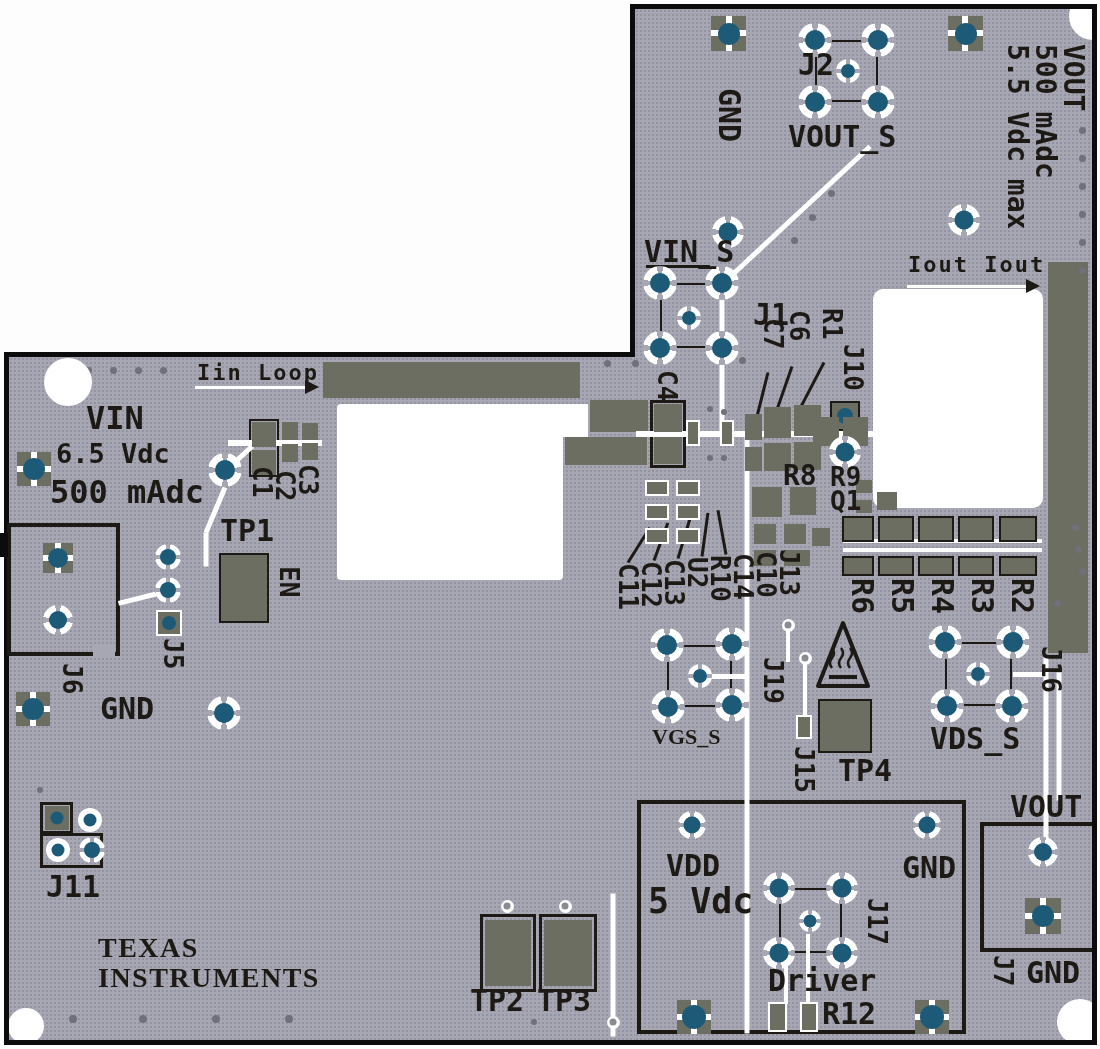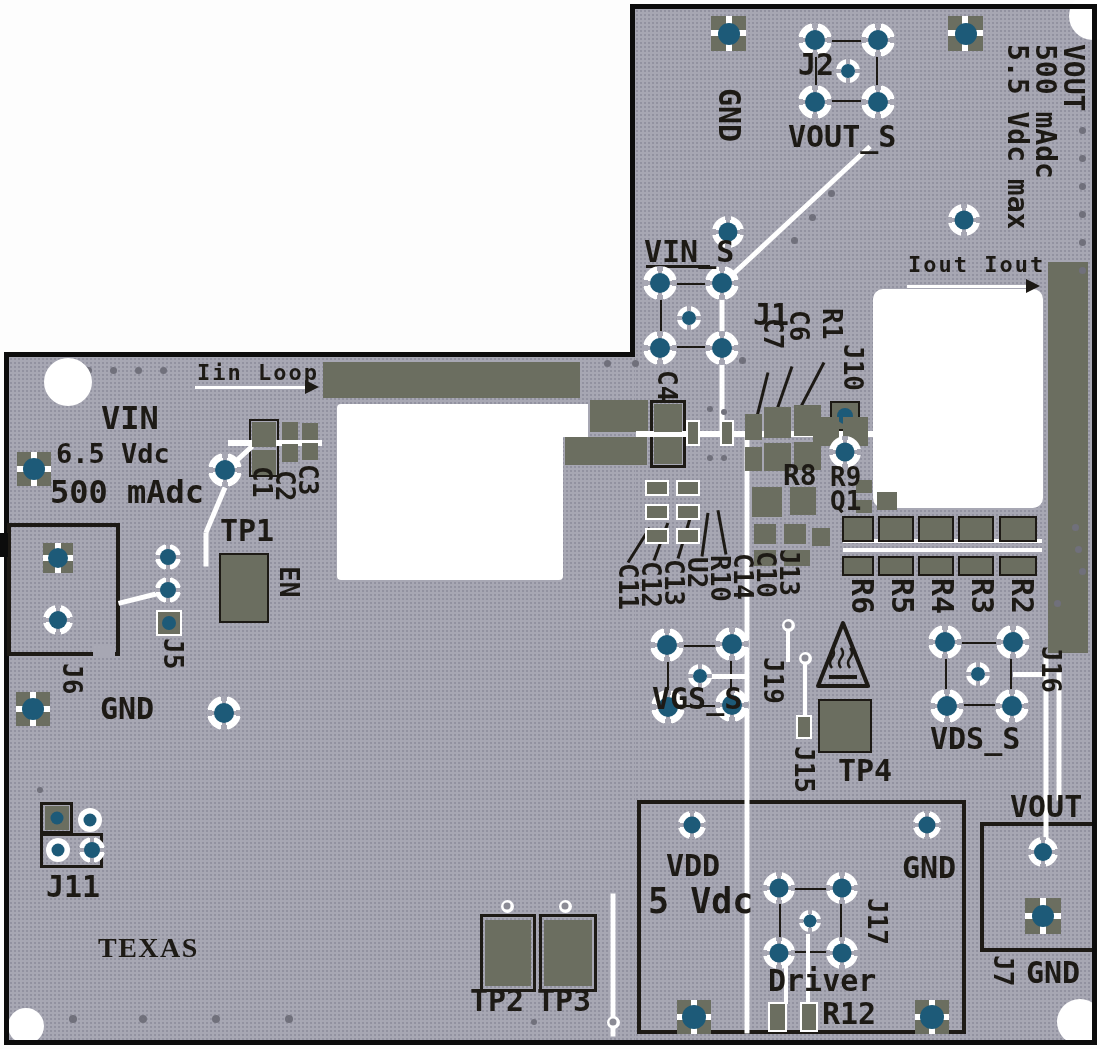--- a/index.html
+++ b/index.html
@@ -364,44 +364,45 @@
     <div class="t" style="z-index: 6; left: 710px; top: 557px; font-size: 26px; transform-origin: 0px 0px; transform: rotate(90deg);">U2</div>
     <div class="t" style="z-index: 6; left: 733px; top: 555px; font-size: 26px; transform-origin: 0px 0px; transform: rotate(90deg);">R10</div>
     <div class="t" style="z-index: 6; left: 756px; top: 553px; font-size: 26px; transform-origin: 0px 0px; transform: rotate(90deg);">C14</div>
     <div class="t" style="z-index: 6; left: 779px; top: 551px; font-size: 26px; transform-origin: 0px 0px; transform: rotate(90deg);">C10</div>
     <div class="t" style="z-index: 6; left: 802px; top: 549px; font-size: 26px; transform-origin: 0px 0px; transform: rotate(90deg);">J13</div>
     <div class="t" style="z-index: 6; left: 877px; top: 578px; font-size: 30px; transform-origin: 0px 0px; transform: rotate(90deg);">R6</div>
     <div class="t" style="z-index: 6; left: 917px; top: 578px; font-size: 30px; transform-origin: 0px 0px; transform: rotate(90deg);">R5</div>
     <div class="t" style="z-index: 6; left: 957px; top: 578px; font-size: 30px; transform-origin: 0px 0px; transform: rotate(90deg);">R4</div>
     <div class="t" style="z-index: 6; left: 997px; top: 578px; font-size: 30px; transform-origin: 0px 0px; transform: rotate(90deg);">R3</div>
     <div class="t" style="z-index: 6; left: 1037px; top: 578px; font-size: 30px; transform-origin: 0px 0px; transform: rotate(90deg);">R2</div>
-    <div class="t" style="z-index: 6; left: 652px; top: 684px; font-size: 30px;">VGS_S</div>
+    <div class="t" style="z-index: 6; left: 652px; top: 726px; font-size: 22px; font-family: Liberation Serif, serif;">VGS_S</div>
     <div class="t" style="z-index: 6; left: 786px; top: 657px; font-size: 26px; transform-origin: 0px 0px; transform: rotate(90deg);">J19</div>
     <div class="t" style="z-index: 6; left: 817px; top: 746px; font-size: 26px; transform-origin: 0px 0px; transform: rotate(90deg);">J15</div>
     <div class="t" style="z-index: 6; left: 838px; top: 756px; font-size: 30px;">TP4</div>
     <div class="t" style="z-index: 6; left: 930px; top: 724px; font-size: 30px;">VDS_S</div>
     <div class="t" style="z-index: 6; left: 1064px; top: 646px; font-size: 26px; transform-origin: 0px 0px; transform: rotate(90deg);">J16</div>
     <div class="t" style="z-index: 6; left: 666px; top: 851px; font-size: 30px;">VDD</div>
     <div class="t" style="z-index: 6; left: 648px; top: 884px; font-size: 35px;">5 Vdc</div>
     <div class="t" style="z-index: 6; left: 902px; top: 853px; font-size: 30px;">GND</div>
     <div class="t" style="z-index: 6; left: 890px; top: 898px; font-size: 26px; transform-origin: 0px 0px; transform: rotate(90deg);">J17</div>
     <div class="t" style="z-index: 6; left: 768px; top: 966px; font-size: 30px;">Driver</div>
     <div class="t" style="z-index: 6; left: 822px; top: 999px; font-size: 30px;">R12</div>
     <div class="t" style="z-index: 6; left: 1010px; top: 792px; font-size: 30px;">VOUT</div>
     <div class="t" style="z-index: 6; left: 1016px; top: 955px; font-size: 26px; transform-origin: 0px 0px; transform: rotate(90deg);">J7</div>
     <div class="t" style="z-index: 6; left: 1026px; top: 958px; font-size: 30px;">GND</div>
     <div class="t" style="z-index: 6; left: 197px; top: 362px; font-size: 22px; letter-spacing: 2px;">Iin Loop</div>
-    <div class="t" style="z-index: 6; left: 86px; top: 402px; font-size: 32px; margin-left: 15px;">VIN</div>
+    <div class="t" style="z-index: 6; left: 86px; top: 402px; font-size: 32px;">VIN</div>
     <div class="t" style="z-index: 6; left: 56px; top: 440px; font-size: 27px;">6.5 Vdc</div>
     <div class="t" style="z-index: 6; left: 50px; top: 476px; font-size: 32px;">500 mAdc</div>
     <div class="t" style="z-index: 6; left: 275px; top: 466px; font-size: 26px; transform-origin: 0px 0px; transform: rotate(90deg);">C1</div>
     <div class="t" style="z-index: 6; left: 298px; top: 470px; font-size: 26px; transform-origin: 0px 0px; transform: rotate(90deg);">C2</div>
     <div class="t" style="z-index: 6; left: 321px; top: 464px; font-size: 26px; transform-origin: 0px 0px; transform: rotate(90deg);">C3</div>
     <div class="t" style="z-index: 6; left: 220px; top: 516px; font-size: 30px;">TP1</div>
     <div class="t" style="z-index: 6; left: 302px; top: 566px; font-size: 26px; transform-origin: 0px 0px; transform: rotate(90deg);">EN</div>
     <div class="t" style="z-index: 6; left: 186px; top: 638px; font-size: 26px; transform-origin: 0px 0px; transform: rotate(90deg);">J5</div>
     <div class="t" style="z-index: 6; left: 85px; top: 663px; font-size: 26px; transform-origin: 0px 0px; transform: rotate(90deg);">J6</div>
     <div class="t" style="z-index: 6; left: 100px; top: 694px; font-size: 30px;">GND</div>
     <div class="t" style="z-index: 6; left: 46px; top: 872px; font-size: 30px;">J11</div>
     <div class="t" style="z-index: 6; left: 470px; top: 986px; font-size: 30px;">TP2</div>
     <div class="t" style="z-index: 6; left: 537px; top: 986px; font-size: 30px;">TP3</div>
     <div class="t" style="z-index: 6; left: 98px; top: 934px; font-size: 28px; font-family: &quot;Liberation Serif&quot;, serif; letter-spacing: 1.5px;">TEXAS</div>
+    <div class="t" style="z-index: 6; left: 98px; top: 964px; font-size: 28px; font-family: &quot;Liberation Serif&quot;, serif; letter-spacing: 1.5px;">INSTRUMENTS</div>
   </div>
 
 </body></html>

